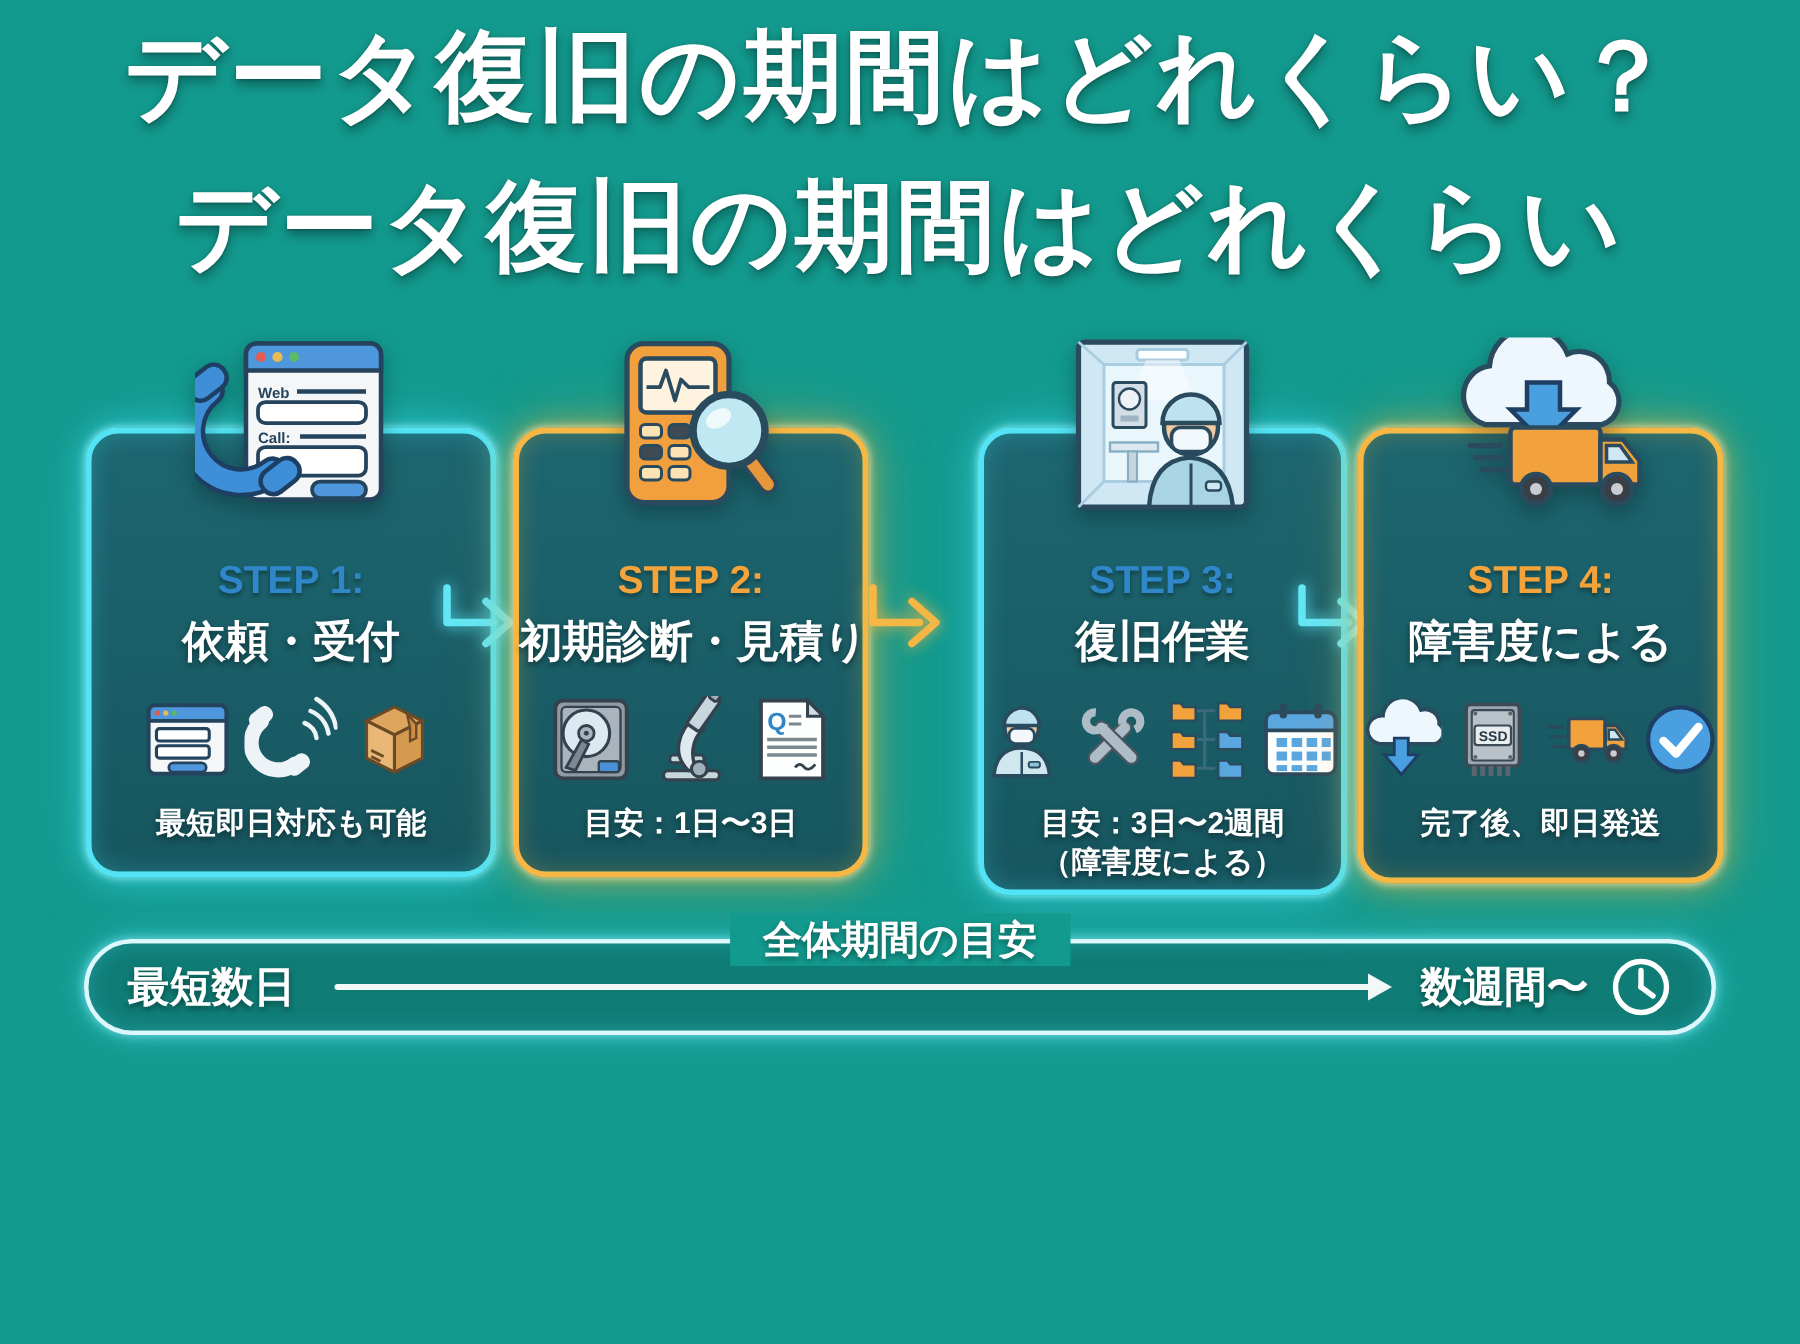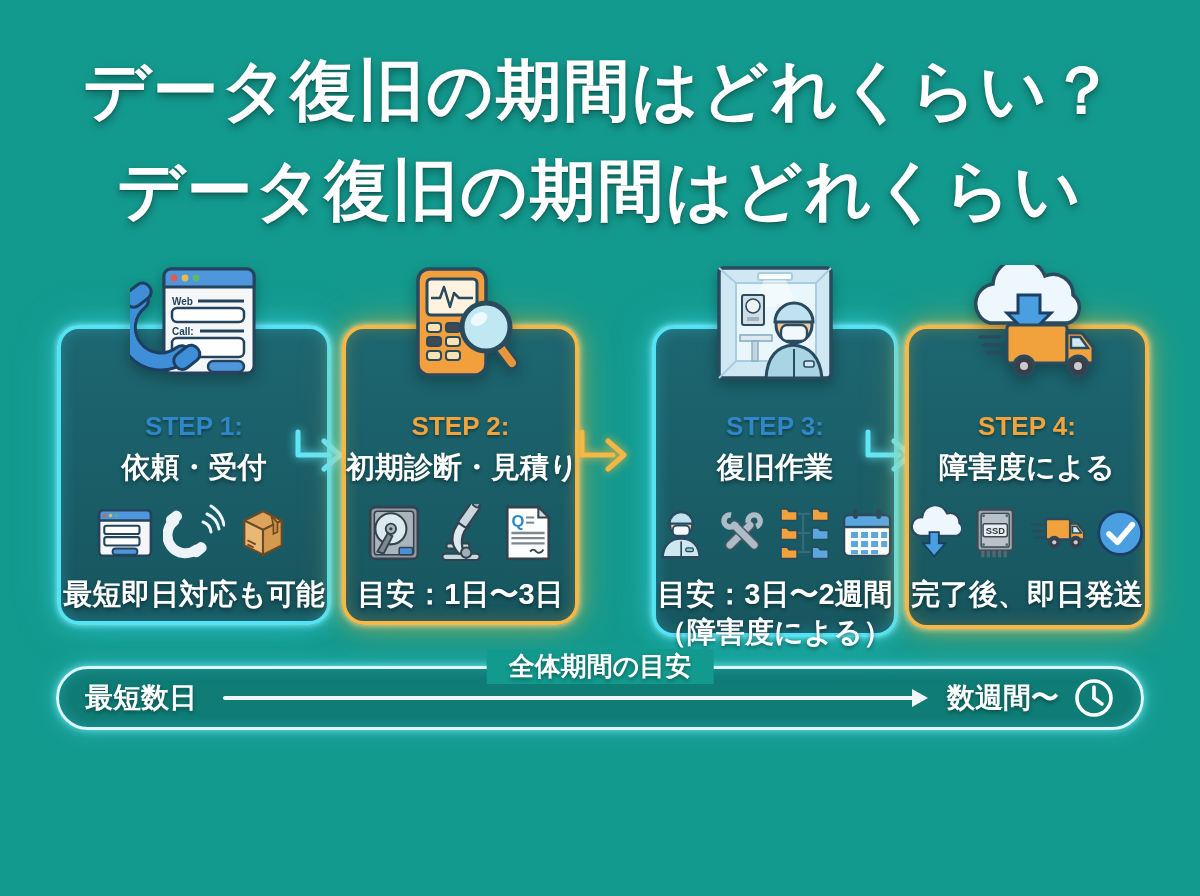--- a/index.html
+++ b/index.html
@@ -4,21 +4,21 @@
 <style>
   * { margin:0; padding:0; box-sizing:border-box; }
   html,body { width:1200px; height:896px; }
   body {
     background:#139a8e;
     font-family:"Liberation Sans","DejaVu Sans",sans-serif;
     overflow:hidden;
     position:relative;
   }
   
-  .title-block { text-align:center; padding-top:40px; }
+  .title-block { text-align:center; }
   .title-line {
     color:#ffffff; font-weight:800; font-size:66px; line-height:100px;
     letter-spacing:2px;
     text-shadow:0 4px 8px rgba(0,0,0,.35), 0 1px 2px rgba(0,0,0,.3);
     white-space:nowrap;
   }
   
   .steps-section { position:relative; height:402px; }
   .step-card {
     position:absolute; top:85px; height:300px;
@@ -40,21 +40,21 @@
     filter:drop-shadow(0 5px 7px rgba(0,0,0,.28));
   }
   .step-label { text-align:center; font-size:26px; font-weight:800; margin-top:82px;
     text-shadow:0 2px 3px rgba(0,0,0,.35); }
   .accent-blue { color:#2f87c9; }
   .accent-orange { color:#f2a33c; }
   .step-title { text-align:center; font-size:29px; font-weight:800; color:#fff;
     margin-top:6px; white-space:nowrap; text-shadow:0 2px 4px rgba(0,0,0,.45); }
   .icon-row { display:flex; justify-content:center; align-items:center; gap:9px;
     margin-top:12px; height:66px; }
-  .step-note { text-align:center; font-size:29px; font-weight:800; color:#fff;
+  .step-note { text-align:center; font-size:20px; font-weight:800; color:#fff;
     margin-top:10px; line-height:1.3; white-space:nowrap;
     text-shadow:0 2px 4px rgba(0,0,0,.45); }
   .step-note2 { margin-top:0; }
   .flow-arrow { position:absolute; top:188px; }
   .arrow-cyan path { stroke:#62e7f6; }
   .arrow-cyan { filter:drop-shadow(0 0 5px rgba(90,230,250,.9)); }
   .arrow-orange path { stroke:#f6b744; }
   .arrow-orange { filter:drop-shadow(0 0 5px rgba(246,183,68,.9)); }
   
   .timeline {

